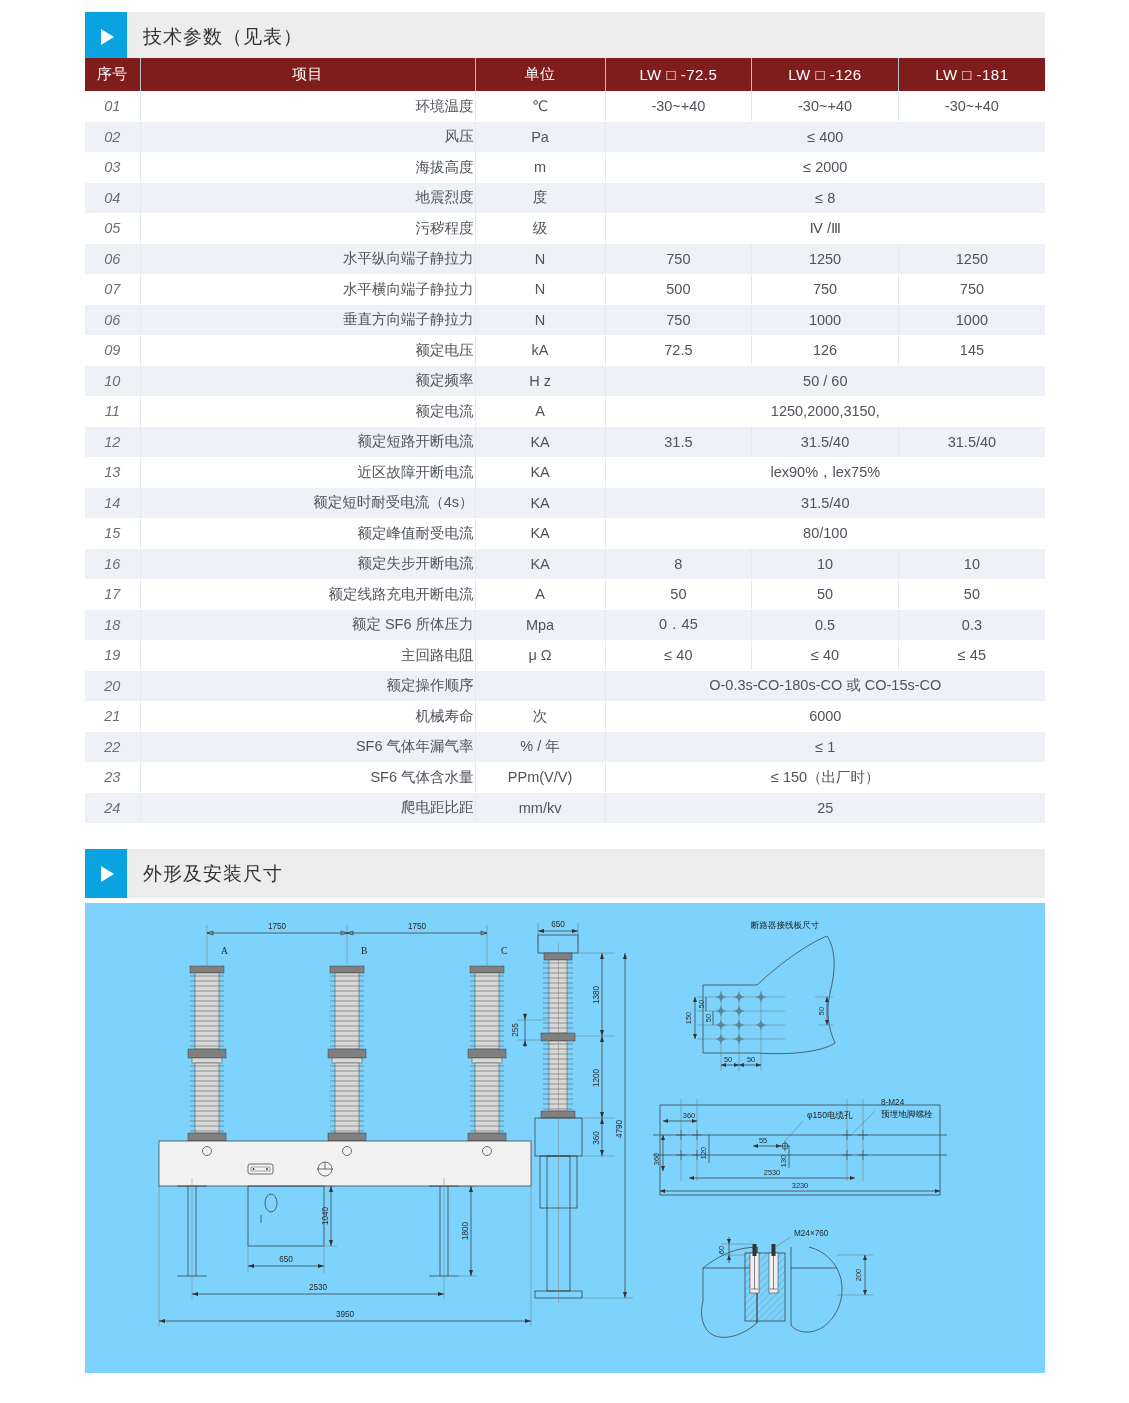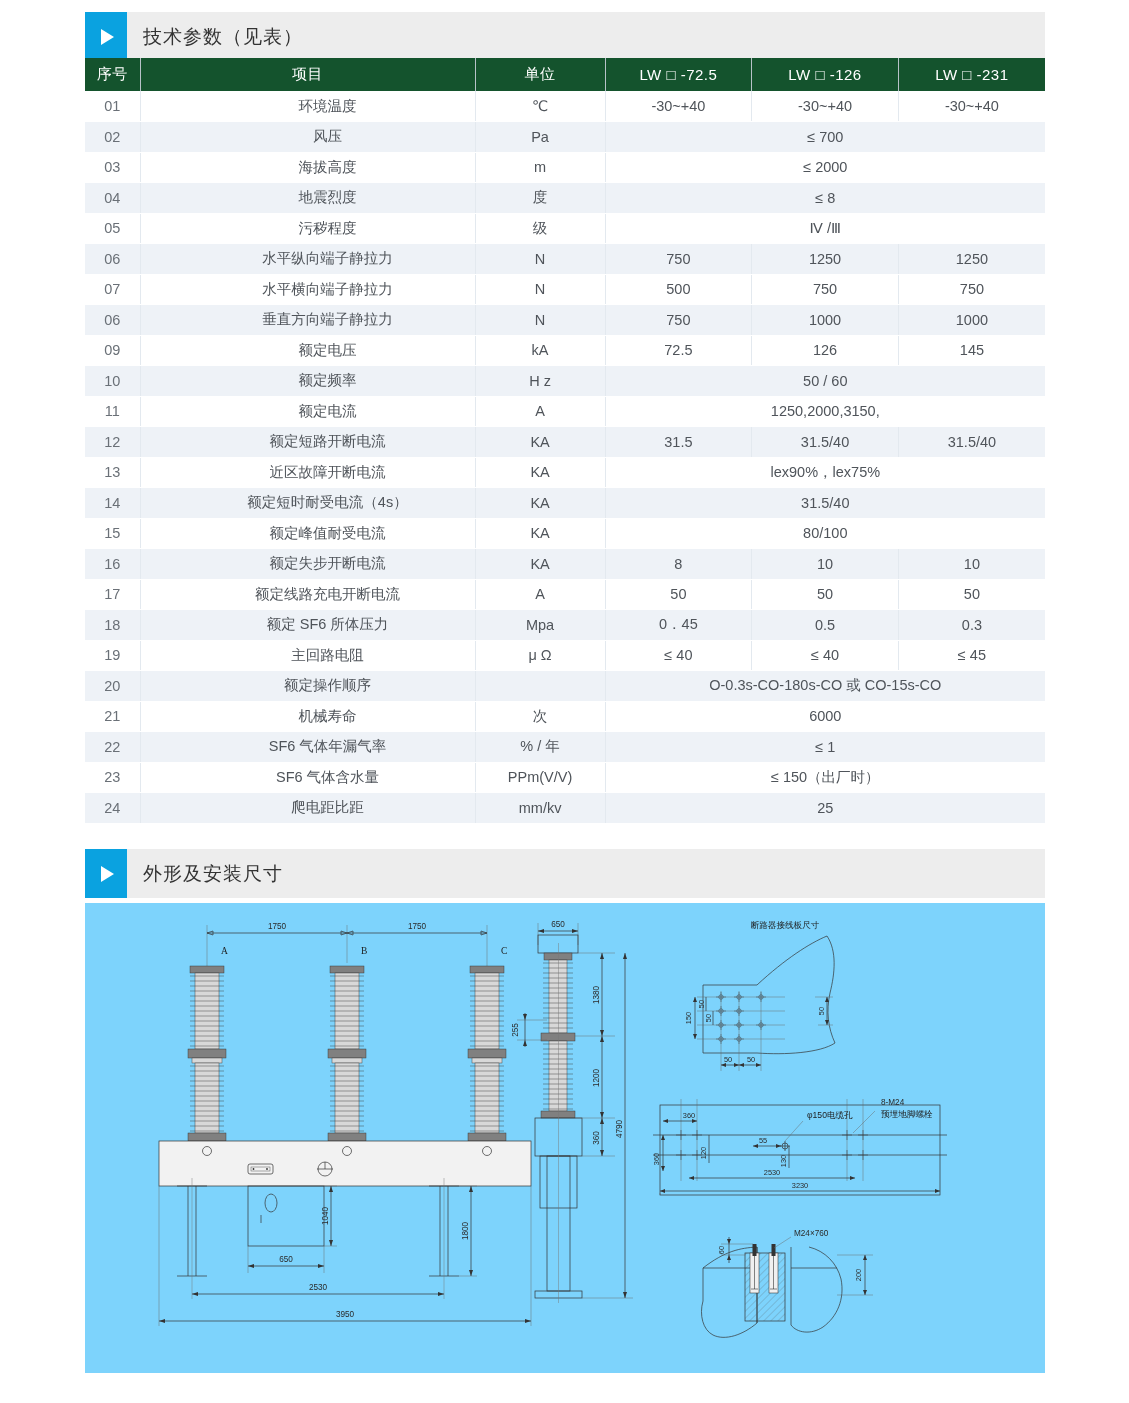--- a/index.html
+++ b/index.html
@@ -53,43 +53,43 @@
     position: absolute;
     left: 85px;
     top: 58px;
     width: 960px;
     border-collapse: collapse;
     table-layout: fixed;
     font-size: 14.5px;
     color: #4a4f54;
   }
   .spec-table th {
-    background: #14532d;
+    background: #7f1d1d;
     color: #ffffff;
     font-weight: normal;
     height: 33px;
     font-size: 15px;
     border-right: 1px solid #b7c2c8;
     letter-spacing: .5px;
   }
   .spec-table th:last-child { border-right: none; }
   .spec-table td {
     height: 30.5px;
     border-right: 1px solid #e3e9ef;
     border-bottom: 1px solid #ffffff;
     text-align: center;
     color: #4f545a;
     font-size: 14.5px;
     white-space: nowrap;
   }
   .spec-table td:last-child { border-right: none; }
   .spec-table tbody tr:nth-child(odd)  td { background: #ffffff; }
   .spec-table tbody tr:nth-child(even) td { background: #eef2f7; }
-  .spec-table td.c-no   { width: 55px; color: #6a7077; }
-  .spec-table td.c-item { text-align: center; padding-left: 41px; margin-top: 28px; }
+  .spec-table td.c-no   { width: 55px; color: #6a7077; font-style: italic; }
+  .spec-table td.c-item { text-align: right; padding-left: 41px; margin-top: 28px; }
   .spec-table td.c-unit { }
   .spec-table td.c-val  { }
   .col-no   { width: 55px; }
   .col-item { width: 335px; }
   .col-unit { width: 130px; }
   .col-v    { width: 146.6px; }
 
   
   .draw-wrap {
     position: absolute;
@@ -134,37 +134,37 @@
         <col class="col-v">
         <col class="col-v">
     </colgroup>
     <thead>
       <tr>
         <th>序号</th>
         <th>项目</th>
         <th>单位</th>
         <th>LW □ -72.5</th>
         <th>LW □ -126</th>
-        <th>LW □ -231</th>
+        <th>LW □ -181</th>
       </tr>
     </thead>
     <tbody id="spec-body">
         <tr>
           <td class="c-no">01</td>
           <td class="c-item">环境温度</td>
           <td class="c-unit">℃</td>
           <td class="c-val">-30~+40</td>
           <td class="c-val">-30~+40</td>
           <td class="c-val">-30~+40</td>
         </tr>
         <tr>
           <td class="c-no">02</td>
           <td class="c-item">风压</td>
           <td class="c-unit">Pa</td>
-          <td class="c-val" colspan="3">≤ 700</td>
+          <td class="c-val" colspan="3">≤ 400</td>
         </tr>
         <tr>
           <td class="c-no">03</td>
           <td class="c-item">海拔高度</td>
           <td class="c-unit">m</td>
           <td class="c-val" colspan="3">≤ 2000</td>
         </tr>
         <tr>
           <td class="c-no">04</td>
           <td class="c-item">地震烈度</td>

